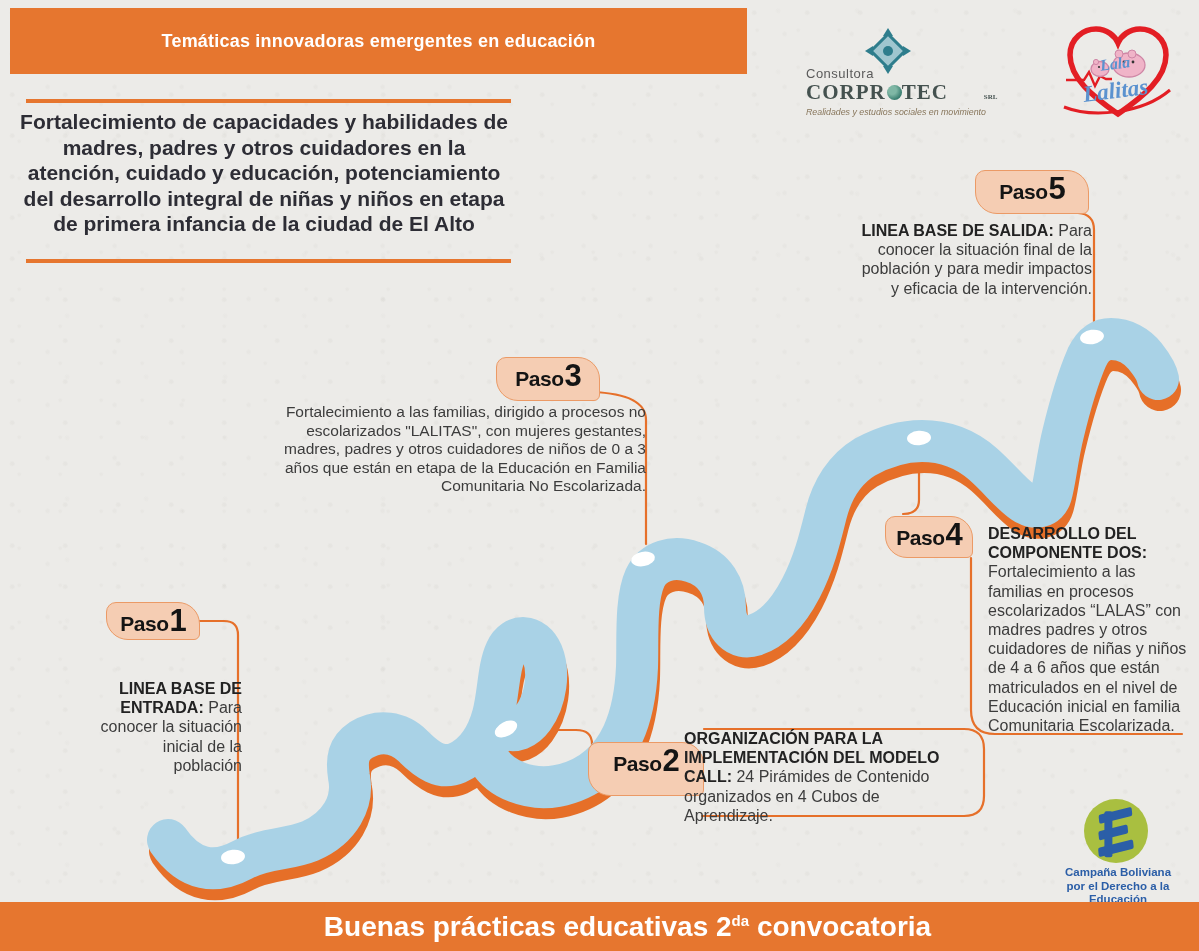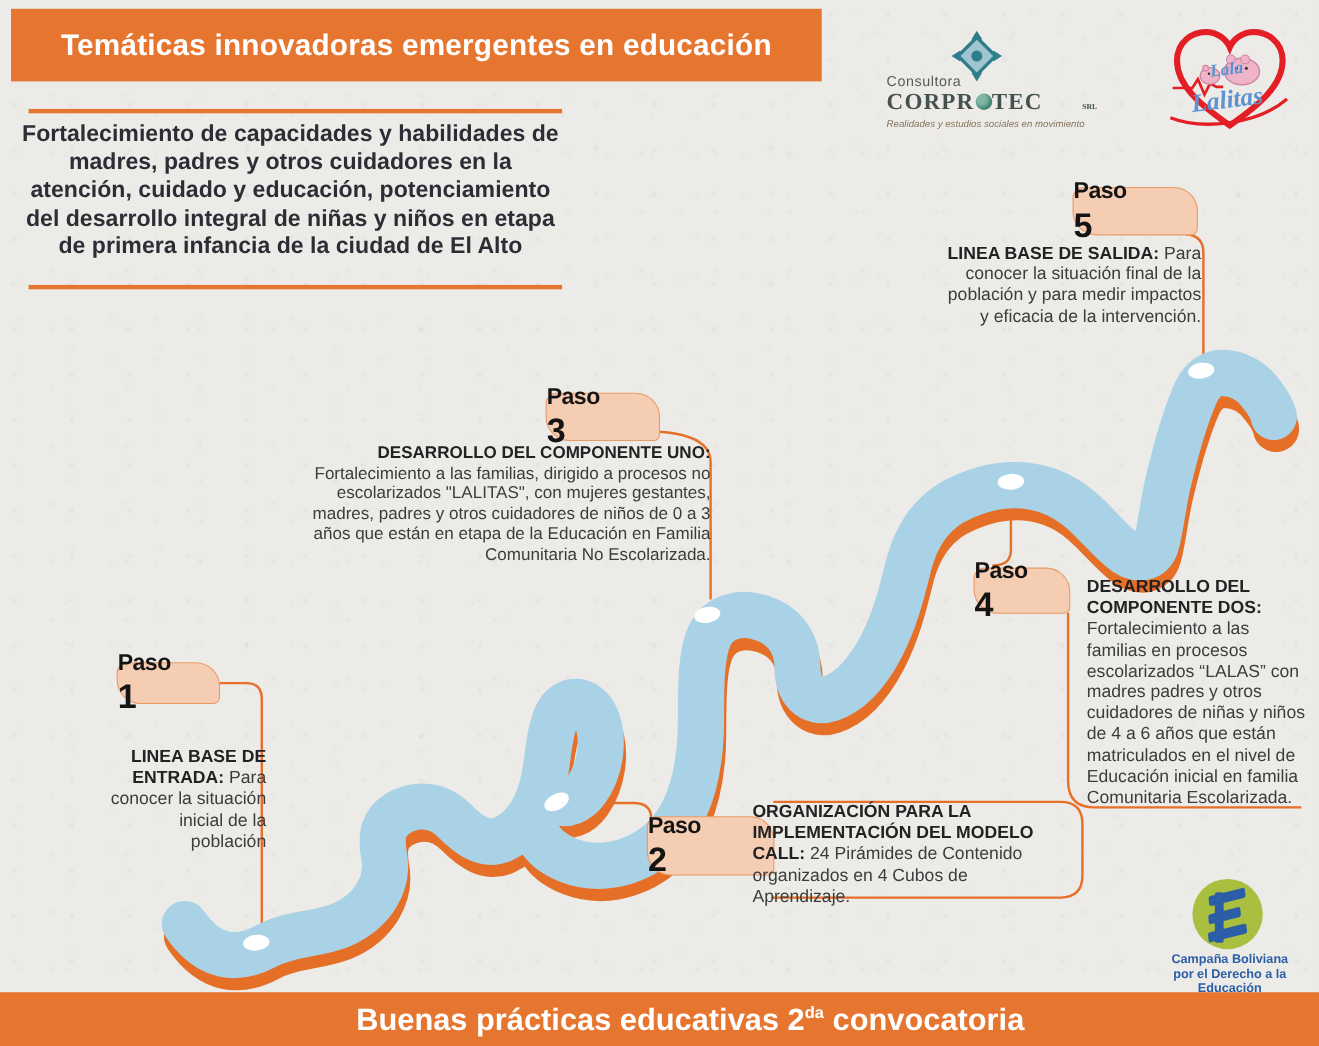--- a/index.html
+++ b/index.html
@@ -13,21 +13,21 @@
       radial-gradient(circle at 85% 18%, rgba(150,145,135,.04) 0 1.3px, transparent 3px),
       #ecebe8;
     background-size:53px 41px, 67px 53px, 41px 37px, 79px 61px, auto;
   }
   .abs{position:absolute;}
   
   .title-banner{
     left:10px;top:8px;width:737px;height:66px;background:#e6762f;
     display:flex;align-items:center;justify-content:center;
   }
-  .title-banner span{color:#fff;font-weight:bold;font-size:27px;letter-spacing:.2px;}
+  .title-banner span{color:#fff;font-weight:bold;font-size:18px;letter-spacing:.2px;}
   .footer-banner{
     left:0;top:902px;width:1199px;height:49px;background:#e6762f;
     display:flex;align-items:center;justify-content:center;
     color:#fff;font-weight:bold;font-size:28px;padding-left:28px;
   }
   .footer-banner sup{font-size:15px;vertical-align:super;line-height:0;}
   
   .rule{left:26px;width:485px;height:4px;background:#e6762f;}
   .rule-top{top:99px;} .rule-bottom{top:259px;}
   .intro{
@@ -46,21 +46,20 @@
   .lalitas-text2{left:1083px;top:78px;font-family:"Liberation Serif",serif;font-style:italic;font-weight:bold;
     font-size:23px;color:#5b92cf;transform:rotate(-7deg);}
   .campaign-text{left:1038px;top:866px;width:160px;text-align:center;
     font-size:11.5px;font-weight:bold;line-height:1.18;color:#2b5ea7;}
   
   .badge{
     background:#f5cdb3;border:1px solid #eb9a66;
     border-radius:10px 22px 6px 22px;
     display:flex;align-items:baseline;justify-content:center;gap:1px;
     color:#141414;
-    flex-direction:column;
   }
   .badge .paso-word{font-weight:bold;font-size:21px;letter-spacing:-.5px;}
   .badge .paso-num{font-weight:bold;font-size:31px;letter-spacing:-1px;}
   .badge1{left:106px;top:602px;width:92px;height:36px;}
   .badge2{left:588px;top:742px;width:114px;height:52px;}
   .badge3{left:496px;top:357px;width:102px;height:42px;}
   .badge4{left:885px;top:516px;width:86px;height:40px;}
   .badge5{left:975px;top:170px;width:112px;height:42px;}
   .step-text{font-size:16px;line-height:1.2;color:#3c3c3c;}
   .step-text b{color:#222;}
@@ -159,21 +158,21 @@
   </div>
   <div class="abs step-text text2">
     <b>ORGANIZACIÓN PARA LA IMPLEMENTACIÓN DEL MODELO CALL:</b> <span>24 Pirámides de Contenido organizados en 4 Cubos de Aprendizaje.</span>
   </div>
 
   <div class="abs badge badge3">
     <span class="paso-word">Paso</span>
     <span class="paso-num">3</span>
   </div>
   <div class="abs step-text right text3">
-    <b>DESARROLLO DEL COMPONENTE UNO:</b> <span>Fortalecimiento a las familias, dirigido a procesos no escolarizados "LALITAS", con mujeres gestantes, madres, padres y otros cuidadores de niños de 0 a 3 años que están en etapa de la Educación en Familia Comunitaria No Escolarizada.</span>
+     <span>Fortalecimiento a las familias, dirigido a procesos no escolarizados "LALITAS", con mujeres gestantes, madres, padres y otros cuidadores de niños de 0 a 3 años que están en etapa de la Educación en Familia Comunitaria No Escolarizada.</span>
   </div>
 
   <div class="abs badge badge4">
     <span class="paso-word">Paso</span>
     <span class="paso-num">4</span>
   </div>
   <div class="abs step-text text4">
     <b>DESARROLLO DEL COMPONENTE DOS:</b> <span>Fortalecimiento  a las familias en procesos escolarizados “LALAS” con madres padres y otros cuidadores de niñas y niños de 4 a 6 años que están matriculados en el nivel de Educación inicial en familia Comunitaria Escolarizada.</span>
   </div>
 

